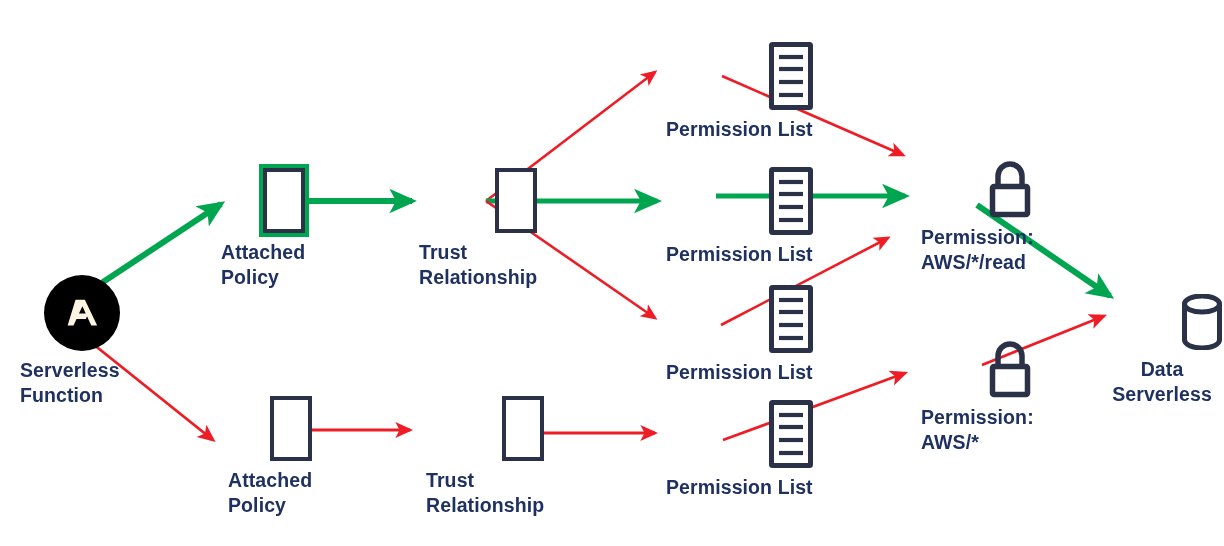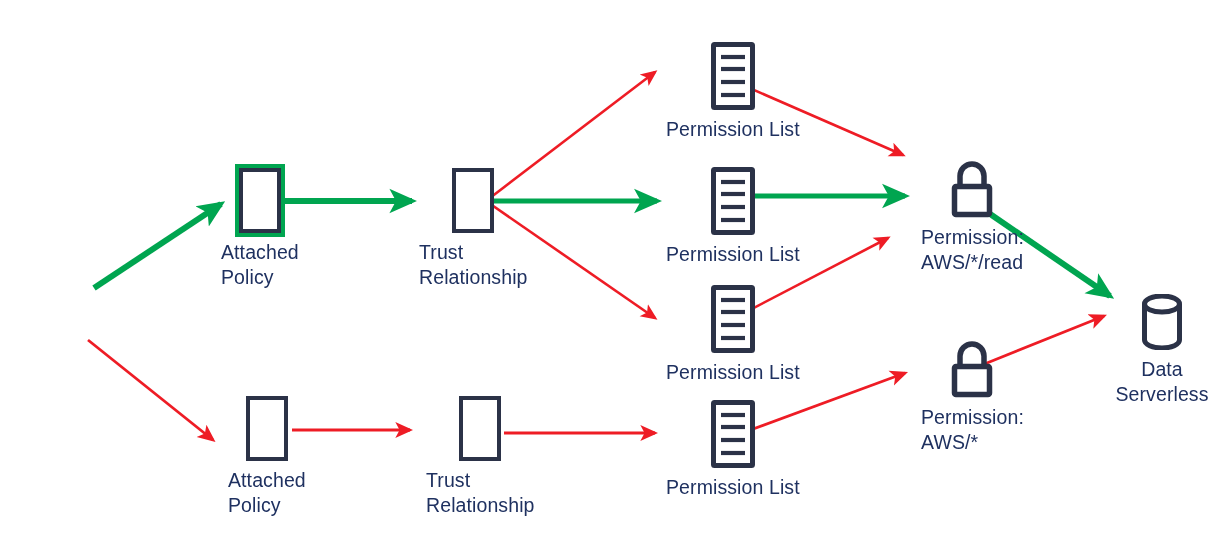--- a/index.html
+++ b/index.html
@@ -21,21 +21,22 @@
     position: absolute;
     left: 0; top: 0;
     width: 1224px;
     height: 546px;
     pointer-events: none;
   }
   .node {
     position: absolute;
     display: flex;
     flex-direction: column;
-    align-items: center;
+    align-items: flex-end;
+    font-weight: bold;
   }
   .node-label {
     margin-top: 7px;
     color: #1f3160;
     font-size: 19.5px;
     line-height: 25px;
     text-align: center;
     white-space: pre-line;
     letter-spacing: 0.1px;
   }
@@ -129,20 +130,29 @@
 
     <line x1="292" y1="430" x2="410" y2="430" stroke="#ee1c25" stroke-width="2.8" marker-end="url(#arrow-red-thin)"></line>
 
     <line x1="504" y1="433" x2="655" y2="433" stroke="#ee1c25" stroke-width="2.8" marker-end="url(#arrow-red-thin)"></line>
 
     <line x1="723" y1="440" x2="905" y2="373" stroke="#ee1c25" stroke-width="2.8" marker-end="url(#arrow-red-thin)"></line>
 
     <line x1="982" y1="365" x2="1104" y2="316" stroke="#ee1c25" stroke-width="2.8" marker-end="url(#arrow-red-thin)"></line>
   </svg>
 
+  <div class="node" style="left:20px; top:275px;">
+    <div class="lambda-circle">
+      <svg viewBox="0 0 100 100" width="56" height="56" xmlns="http://www.w3.org/2000/svg">
+        <path d="M26 24 L45 24 L70 76 L58 76 L40 37 L33 52 L52 52 L47 63 L28 63 L22 76 L10 76 Z" fill="#fdf3e3" transform="translate(12,0) scale(0.88) translate(4,6)"></path>
+      </svg>
+    </div>
+    <div class="node-label label-left">Serverless
+Function</div>
+  </div>
 
   <div class="node" style="left:221px; top:168px;">
     <div class="policy-box highlight"></div>
     <div class="node-label label-left">Attached
 Policy</div>
   </div>
 
   <div class="node" style="left:419px; top:168px;">
     <div class="policy-box"></div>
     <div class="node-label label-left">Trust

